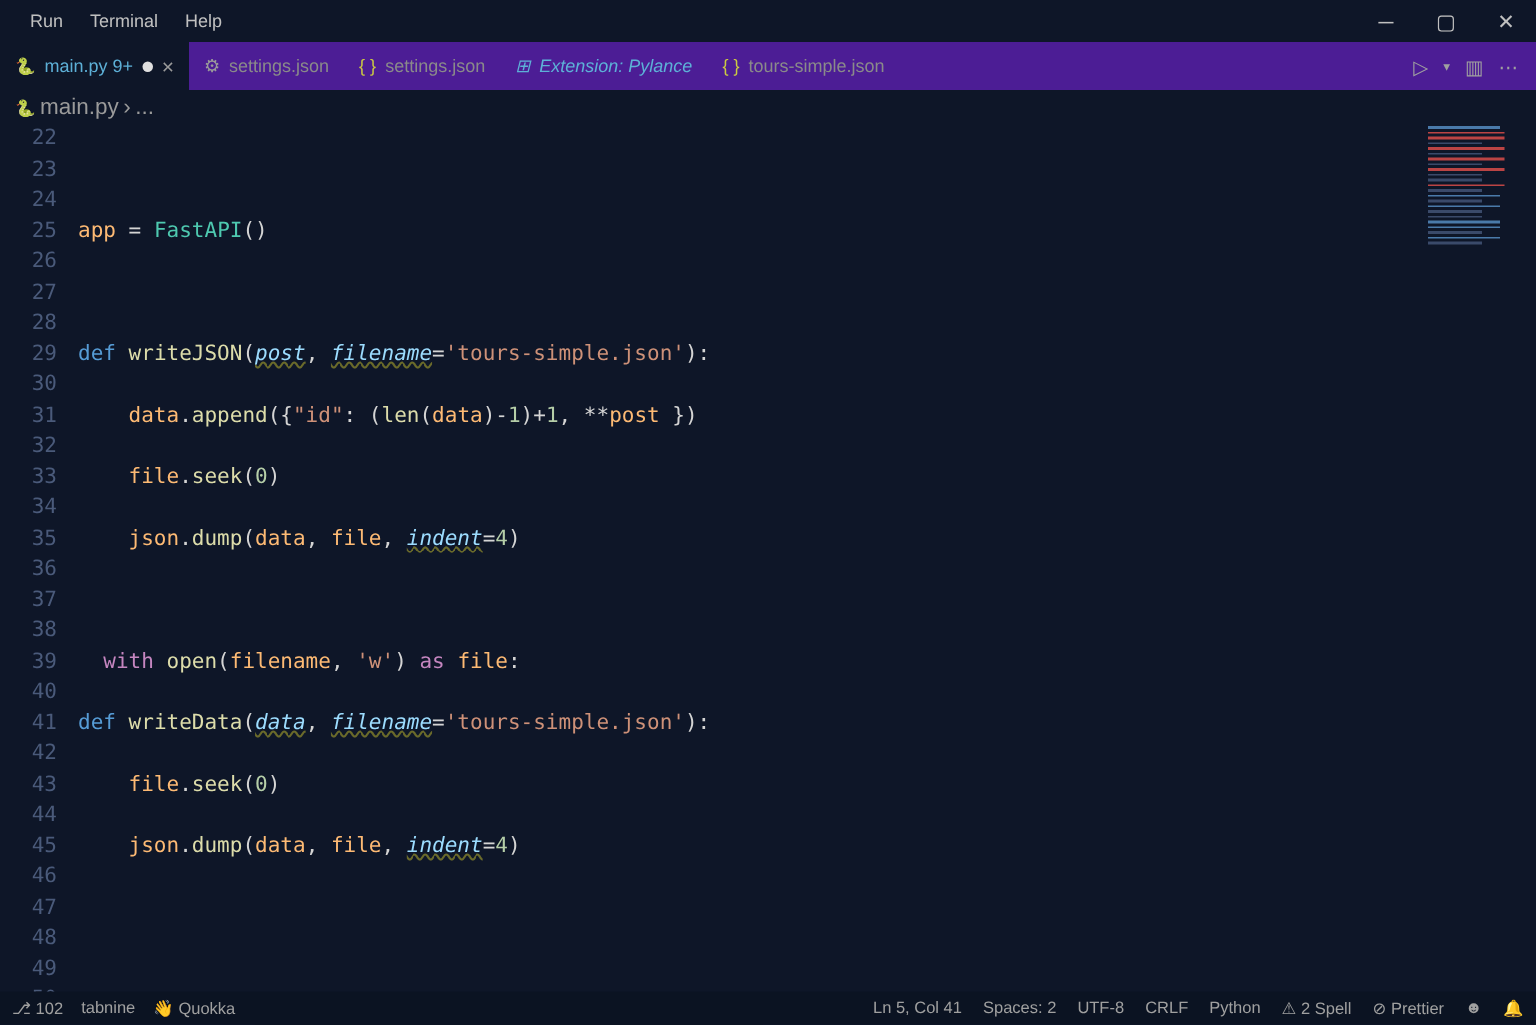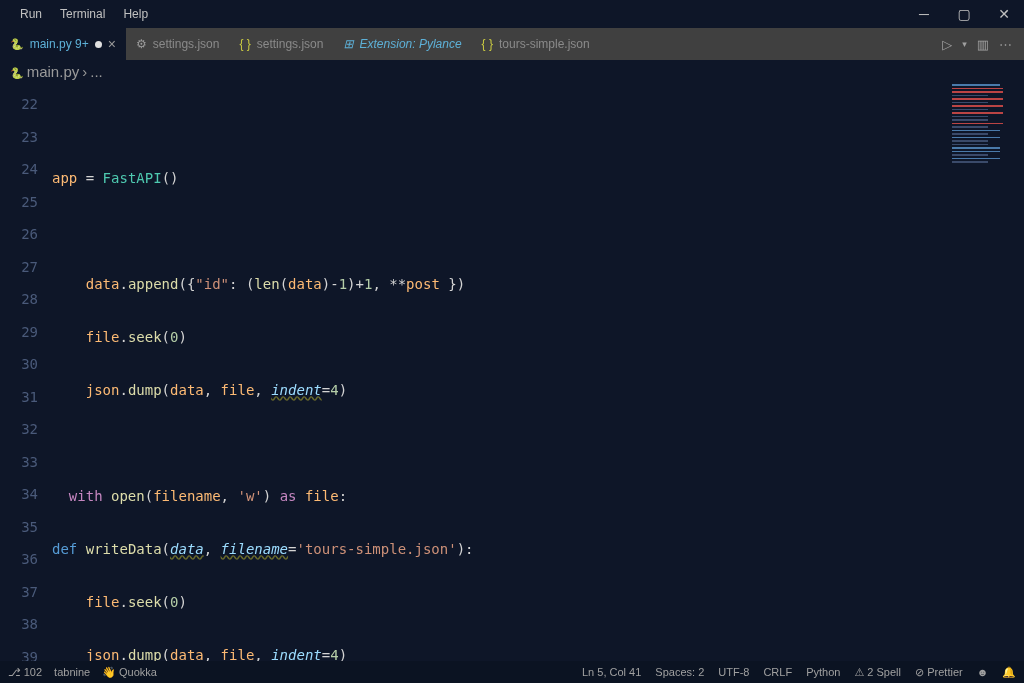--- a/index.html
+++ b/index.html
@@ -25,21 +25,21 @@
     position: absolute; left: 50%; transform: translateX(-50%);
     font-size: 12px; color: #c0c0c0;
   }
   .window-controls {
     position: absolute; right: 0; display: flex;
   }
   .win-ctrl { width: 40px; height: 28px; display: flex; align-items: center; justify-content: center; cursor: pointer; font-size: 14px; color: #c0c0c0;}
   .tabs {
     height: 32px;
     display: flex;
-    background: #404040;
+    background: #4c1d95;
     align-items: center;
   }
   .tab {
     display: flex; align-items: center; gap: 6px;
     padding: 0 10px; height: 32px;
     font-size: 12px; color: #8a8a8a;
     cursor: pointer;
   }
   .tab.active { color: #e0e0e0; background: #0e1628; }
   .tab.active .tab-label { color: #5db0d7; }
@@ -58,21 +58,21 @@
     display: flex;
     font-family: 'Consolas','Menlo',monospace;
     font-size: 14px;
     line-height: 20.5px;
   }
   .gutter {
     width: 52px; text-align: right; padding-right: 14px;
     color: #4a5a7a; user-select: none;
   }
   .code { flex: 1; white-space: pre; color: #c0caf5; }
-  .line { height: 20.5px; margin-top: 12px; }
+  .line { height: 20.5px; }
   .kw { color: #c586c0; }
   .kw2 { color: #569cd6; }
   .fn { color: #dcdcaa; }
   .cls { color: #4ec9b0; }
   .str { color: #ce9178; }
   .num { color: #b5cea8; }
   .var { color: #fdba74; }
   .param { color: #9cdcfe; font-style: italic; text-decoration: underline #6a6a2a wavy; text-decoration-skip-ink: none;}
   .op { color: #d4d4d4; }
   .punc { color: #d4d4d4; }
@@ -187,20 +187,21 @@
       <div class="line">46</div>
       <div class="line">47</div>
       <div class="line">48</div>
       <div class="line">49</div>
       <div class="line">50</div>
   </div>
   <div class="code">
 <div class="line"></div>
 <div class="line"><span class="var">app</span> <span class="op">=</span> <span class="cls">FastAPI</span><span class="punc">()</span></div>
 <div class="line"></div>
+<div class="line"><span class="kw2">def</span> <span class="fn">writeJSON</span><span class="punc">(</span><span class="param">post</span><span class="punc">, </span><span class="param">filename</span><span class="op">=</span><span class="str">'tours-simple.json'</span><span class="punc">):</span></div>
 <div class="line">    <span class="var">data</span><span class="punc">.</span><span class="fn">append</span><span class="punc">({</span><span class="str">"id"</span><span class="punc">: (</span><span class="fn">len</span><span class="punc">(</span><span class="var">data</span><span class="punc">)-</span><span class="num">1</span><span class="punc">)+</span><span class="num">1</span><span class="punc">, **</span><span class="var">post</span><span class="punc"> })</span></div>
 <div class="line">    <span class="var">file</span><span class="punc">.</span><span class="fn">seek</span><span class="punc">(</span><span class="num">0</span><span class="punc">)</span></div>
 <div class="line">    <span class="var">json</span><span class="punc">.</span><span class="fn">dump</span><span class="punc">(</span><span class="var">data</span><span class="punc">, </span><span class="var">file</span><span class="punc">, </span><span class="param">indent</span><span class="op">=</span><span class="num">4</span><span class="punc">)</span></div>
 <div class="line"></div>
 <div class="line">  <span class="kw">with</span> <span class="fn">open</span><span class="punc">(</span><span class="var">filename</span><span class="punc">, </span><span class="str">'w'</span><span class="punc">)</span> <span class="kw">as</span> <span class="var">file</span><span class="punc">:</span></div>
 <div class="line"><span class="kw2">def</span> <span class="fn">writeData</span><span class="punc">(</span><span class="param">data</span><span class="punc">, </span><span class="param">filename</span><span class="op">=</span><span class="str">'tours-simple.json'</span><span class="punc">):</span></div>
 <div class="line">    <span class="var">file</span><span class="punc">.</span><span class="fn">seek</span><span class="punc">(</span><span class="num">0</span><span class="punc">)</span></div>
 <div class="line">    <span class="var">json</span><span class="punc">.</span><span class="fn">dump</span><span class="punc">(</span><span class="var">data</span><span class="punc">, </span><span class="var">file</span><span class="punc">, </span><span class="param">indent</span><span class="op">=</span><span class="num">4</span><span class="punc">)</span></div>
 <div class="line"></div>
 

